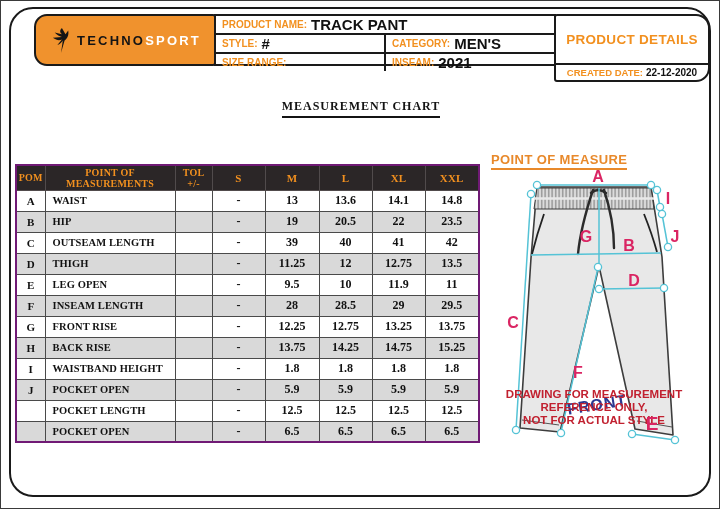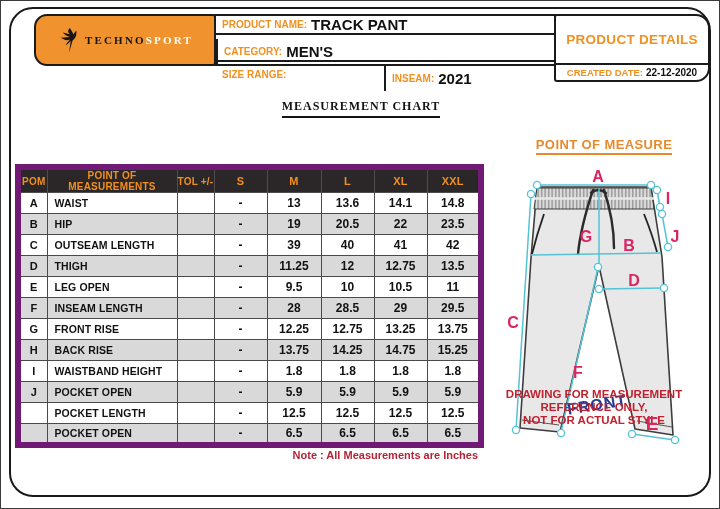--- a/index.html
+++ b/index.html
@@ -16,64 +16,64 @@
   }
   *{margin:0;padding:0;box-sizing:border-box;}
   html,body{background:#fff;}
   body{font-family:"Liberation Sans",sans-serif;}
   .page{position:relative;width:720px;height:509px;background:#fff;border:1px solid #3a3a3a;overflow:hidden;}
   .frame{position:absolute;left:8px;top:6px;width:702px;height:490px;border:2px solid var(--border-dark);border-radius:24px;}
 
   
   .logo-box{position:absolute;left:33px;top:13px;width:182px;height:52px;background:var(--orange);
     border:2px solid var(--border-dark);border-radius:13px 3px 3px 13px;display:flex;align-items:center;justify-content:center;gap:4px;}
-  .logo-text{font-weight:bold;font-size:11px;letter-spacing:2.2px;white-space:nowrap;font-family:Liberation Serif, serif;}
+  .logo-text{font-weight:bold;font-size:13px;letter-spacing:2.2px;white-space:nowrap;}
   .logo-text .t1{color:#141414;}
   .logo-text .t2{color:#ffffff;}
 
   .hdr-table{position:absolute;left:213px;top:13px;width:342px;height:52px;border:2px solid var(--border-dark);
     display:grid;grid-template-rows:1fr 1fr 1fr;background:#fff;}
   .hdr-row{display:flex;align-items:center;}
   .hdr-row + .hdr-row{border-top:2px solid var(--border-dark);}
   .hdr-cell{display:flex;align-items:center;padding-left:6px;height:100%;flex:1;overflow:hidden;white-space:nowrap;}
-  .hdr-cell.split{border-left:2px solid var(--border-dark);margin-top:8px;}
+  .hdr-cell.split{border-left:2px solid var(--border-dark);}
   .hdr-lbl{color:var(--orange-text);font-weight:bold;font-size:10px;margin-right:4px;}
   .hdr-val{color:#111;font-weight:bold;font-size:15px;}
 
   .details-panel{position:absolute;left:553px;top:13px;width:156px;height:68px;border:2px solid var(--border-dark);
     border-radius:3px 14px 14px 3px;display:flex;flex-direction:column;background:#fff;overflow:hidden;}
   .details-title{flex:1;display:flex;align-items:center;justify-content:center;color:var(--orange-text);
     font-weight:bold;font-size:13.5px;letter-spacing:.3px;}
   .created-row{height:17px;border-top:2px solid var(--border-dark);display:flex;align-items:center;justify-content:center;white-space:nowrap;}
   .created-row .hdr-lbl{font-size:9.5px;margin-right:3px;}
   .created-row .hdr-val{font-size:10px;}
 
   
   .chart-title-wrap{position:absolute;left:0;top:95px;width:720px;text-align:center;}
   .chart-title{display:inline-block;font-family:"Liberation Serif",serif;font-weight:bold;font-size:12px;
     letter-spacing:1px;color:#141414;border-bottom:2px solid #141414;padding-bottom:2px;}
 
   
   .mtable-wrap{position:absolute;left:14px;top:163px;}
-  table.mtable{border-collapse:collapse;table-layout:fixed;width:463px;border:6px solid #701a75;}
+  table.mtable{border-collapse:collapse;table-layout:fixed;width:463px;border:2px solid #701a75;font-family:Liberation Serif, serif;}
   table.mtable th{background:var(--header-bg);color:var(--orange-text);font-weight:bold;font-size:10px;
     height:25px;border:1px solid #514b4c;text-align:center;letter-spacing:.2px;}
   table.mtable th.size-col{font-size:11px;}
   table.mtable td{border:1px solid #4a4a4a;height:21px;text-align:center;color:#111;}
   table.mtable td.pom{font-weight:bold;font-size:11px;}
   table.mtable td.label{text-align:left;padding-left:7px;font-weight:bold;font-size:10.5px;letter-spacing:.1px;}
   table.mtable td.val{font-weight:bold;font-size:12px;}
   table.mtable tbody tr:nth-child(even){background:var(--row-alt);}
   table.mtable tbody tr:nth-child(odd){background:#fff;}
 
   .note{position:absolute;left:14px;top:448px;width:463px;text-align:right;color:var(--note-red);
     font-weight:bold;font-size:11px;}
 
   
-  .pom-heading-wrap{position:absolute;left:490px;top:134px;width:226px;text-align:center;}
+  .pom-heading-wrap{position:absolute;left:490px;top:149px;width:226px;text-align:left;}
   .pom-heading{display:inline-block;color:#E8892B;font-weight:bold;font-size:13px;letter-spacing:.4px;
     border-bottom:2px solid #E8892B;padding-bottom:1px;}
   .drawing{position:absolute;left:488px;top:162px;width:232px;height:304px;}
 
   .pant{fill:#E8E8E8;stroke:#3d3d3d;stroke-width:1.6;stroke-linejoin:round;}
   .band{fill:url(#wbhatch);stroke:#3d3d3d;stroke-width:1;}
   .band-gap{stroke:#E8E8E8;stroke-width:2.5;}
   .cord{stroke:#2b2b2b;stroke-width:2.4;fill:none;stroke-linecap:round;}
   .pocket{stroke:#222;stroke-width:1.8;fill:none;}
   .detail{stroke:#555;stroke-width:1;fill:none;}
@@ -99,20 +99,24 @@
   </div>
 
   <div class="hdr-table">
     <div class="hdr-row">
       <div class="hdr-cell">
         <span class="hdr-lbl">PRODUCT NAME:</span>
         <span class="hdr-val">TRACK PANT</span>
       </div>
     </div>
     <div class="hdr-row">
+      <div class="hdr-cell">
+        <span class="hdr-lbl">STYLE:</span>
+        <span class="hdr-val">#</span>
+      </div>
       <div class="hdr-cell split">
         <span class="hdr-lbl">CATEGORY:</span>
         <span class="hdr-val">MEN'S</span>
       </div>
     </div>
     <div class="hdr-row">
       <div class="hdr-cell">
         <span class="hdr-lbl">SIZE RANGE:</span>
         <span class="hdr-val"></span>
       </div>
@@ -200,21 +204,21 @@
             <td class="val">12.75</td>
             <td class="val">13.5</td>
           </tr>
           <tr>
             <td class="pom">E</td>
             <td class="label">LEG OPEN</td>
             <td class="val"></td>
             <td class="val">-</td>
             <td class="val">9.5</td>
             <td class="val">10</td>
-            <td class="val">10.5</td>
+            <td class="val">11.9</td>
             <td class="val">11</td>
           </tr>
           <tr>
             <td class="pom">F</td>
             <td class="label">INSEAM LENGTH</td>
             <td class="val"></td>
             <td class="val">-</td>
             <td class="val">28</td>
             <td class="val">28.5</td>
             <td class="val">29</td>
@@ -277,21 +281,20 @@
             <td class="val">-</td>
             <td class="val">6.5</td>
             <td class="val">6.5</td>
             <td class="val">6.5</td>
             <td class="val">6.5</td>
           </tr>
         </tbody>
     </table>
   </div>
 
-  <div class="note">Note : All Measurements are Inches</div>
 
   <div class="pom-heading-wrap">
     <span class="pom-heading">POINT OF MEASURE</span>
   </div>
 
   <svg class="drawing" viewBox="488 162 232 304">
     <defs>
       <pattern id="wbhatch" width="3.5" height="6" patternUnits="userSpaceOnUse">
         <rect width="3.5" height="6" fill="#DCDCDC"></rect>
         <line x1="1.7" y1="0" x2="1.7" y2="6" stroke="#6a6a6a" stroke-width="0.9"></line>

